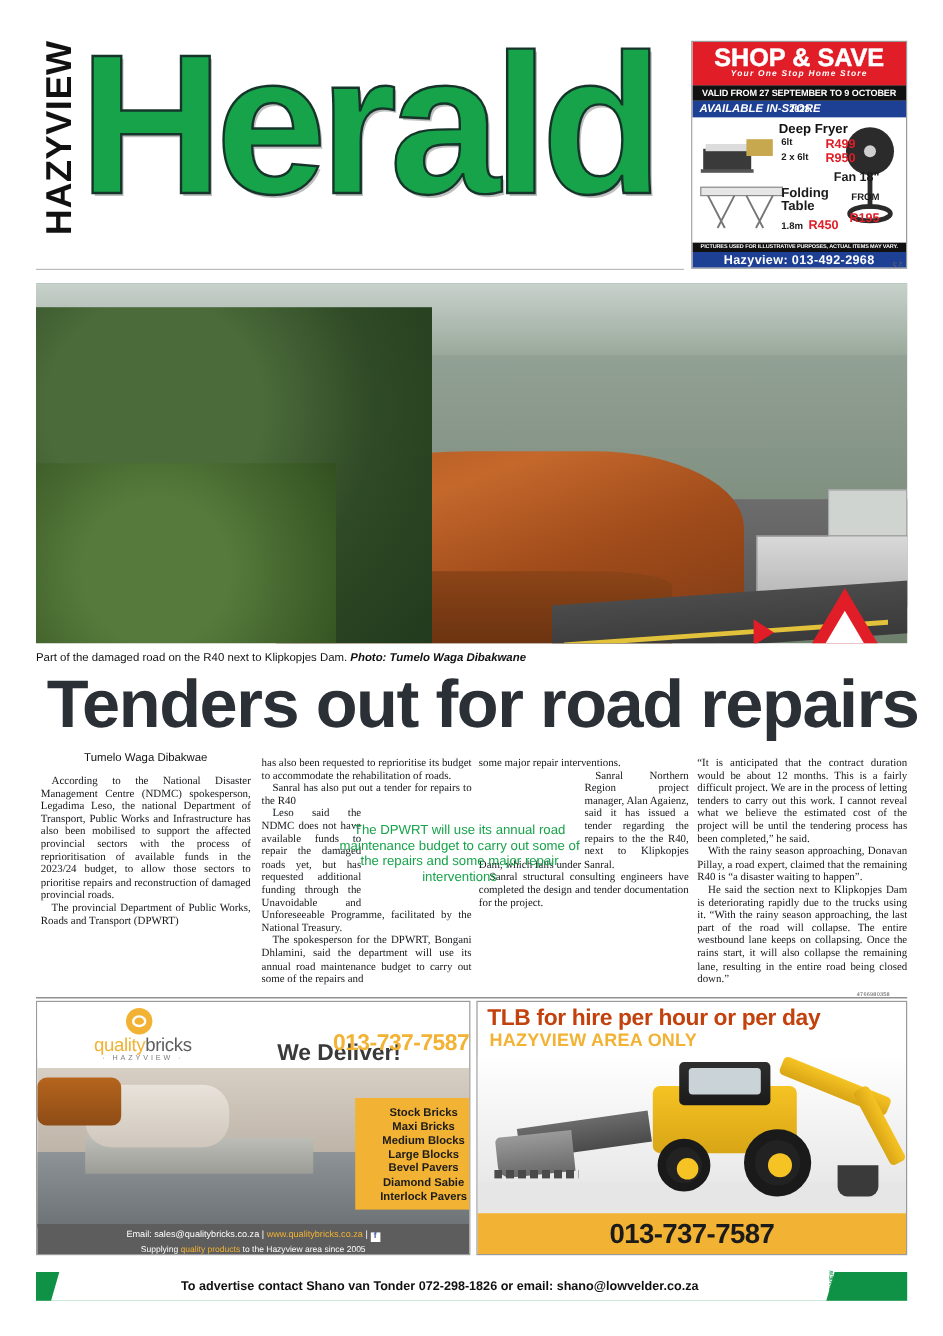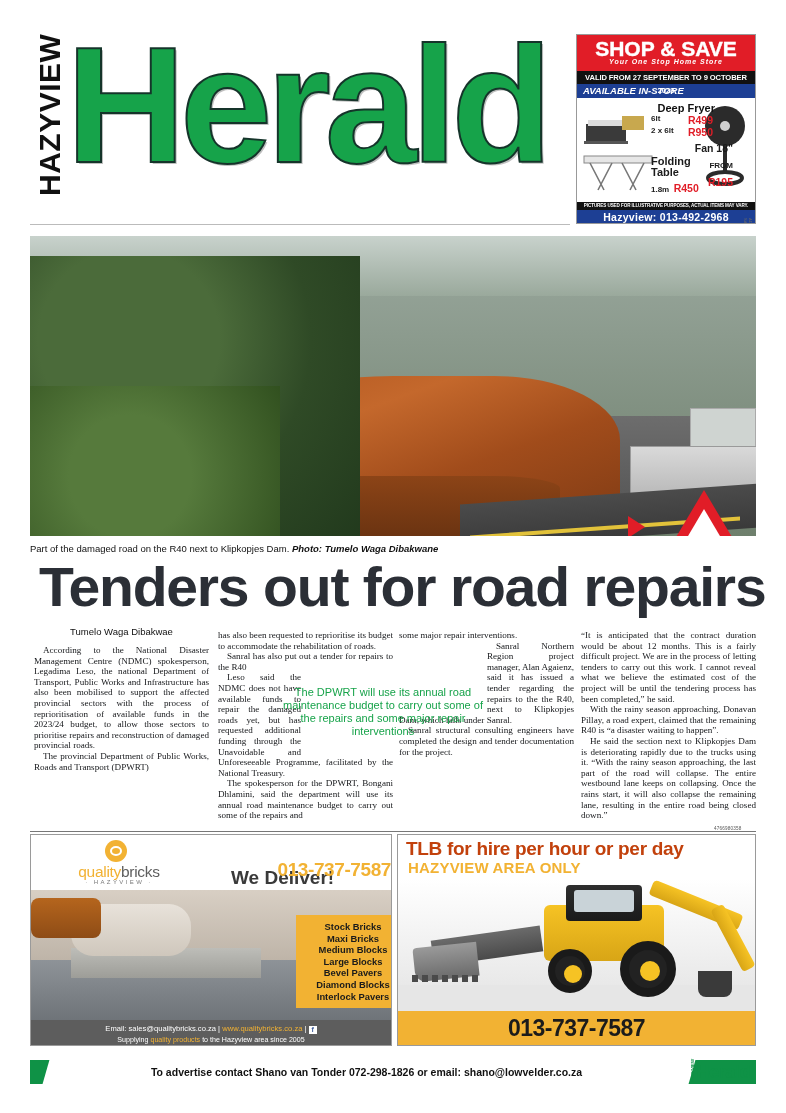--- a/index.html
+++ b/index.html
@@ -34,21 +34,21 @@
   .ss-sub{position:absolute;left:0;top:23px;width:100%;text-align:center;
     font-size:7px;font-weight:bold;color:#fff;font-style:italic;letter-spacing:1px;}
   .ss-valid{height:13px;background:#111;color:#fff;font-size:7.6px;font-weight:bold;
     text-align:center;line-height:13px;letter-spacing:-.1px;}
   .ss-avail{height:14px;background:#1d3f94;color:#fff;font-size:9.5px;font-weight:bold;
     font-style:italic;line-height:14px;padding-left:6px;}
   .ss-body{position:relative;height:104px;background:#fff;}
   .ss-fryer-img{position:absolute;left:5px;top:10px;width:70px;height:40px;}
   .ss-table-img{position:absolute;left:5px;top:52px;width:72px;height:44px;}
   .ss-fan-img{position:absolute;left:120px;top:6px;width:56px;height:84px;}
-  .ss-fryer-txt{position:absolute;left:72px;top:4px;width:66px;text-align:right;}
+  .ss-fryer-txt{position:absolute;left:72px;top:4px;width:66px;text-align:left;}
   .ss-fryer-txt .nm{font-size:11px;font-weight:bold;color:#111;}
   .ss-row{display:flex;justify-content:space-between;font-size:8px;font-weight:bold;padding:0 2px;}
   .ss-row .pr{color:#e11d27;font-size:10.5px;font-weight:bold;}
   .ss-fan-txt{position:absolute;left:96px;top:44px;width:60px;text-align:right;}
   .ss-fan-txt .nm{font-size:10.5px;font-weight:bold;}
   .ss-fan-txt .fr{font-size:8px;font-weight:bold;}
   .ss-fan-txt .pr{color:#e11d27;font-size:10.5px;font-weight:bold;padding-left:33px;}
   .ss-tbl-txt{position:absolute;left:74px;top:58px;width:66px;}
   .ss-tbl-txt .nm{font-size:11px;font-weight:bold;line-height:11px;}
   .ss-tbl-txt .pl{font-size:8px;font-weight:bold;margin-top:3px;}
@@ -344,21 +344,21 @@
       <div class="qb-ph-block"></div>
       <div class="qb-ph-hands"></div>
       <div class="qb-ph-sleeve"></div>
     </div>
     <div class="qb-list">
       <div>Stock Bricks</div>
       <div>Maxi Bricks</div>
       <div>Medium Blocks</div>
       <div>Large Blocks</div>
       <div>Bevel Pavers</div>
-      <div>Diamond Blocks</div>
+      <div>Diamond Sabie</div>
       <div>Interlock Pavers</div>
     </div>
     <div class="qb-foot">
       <div class="l1">
         <span>Email: sales@qualitybricks.co.za |</span>
         <span class="y">www.qualitybricks.co.za</span>
         <span>|</span>
         <span class="fb">f</span>
       </div>
       <div class="l2">

